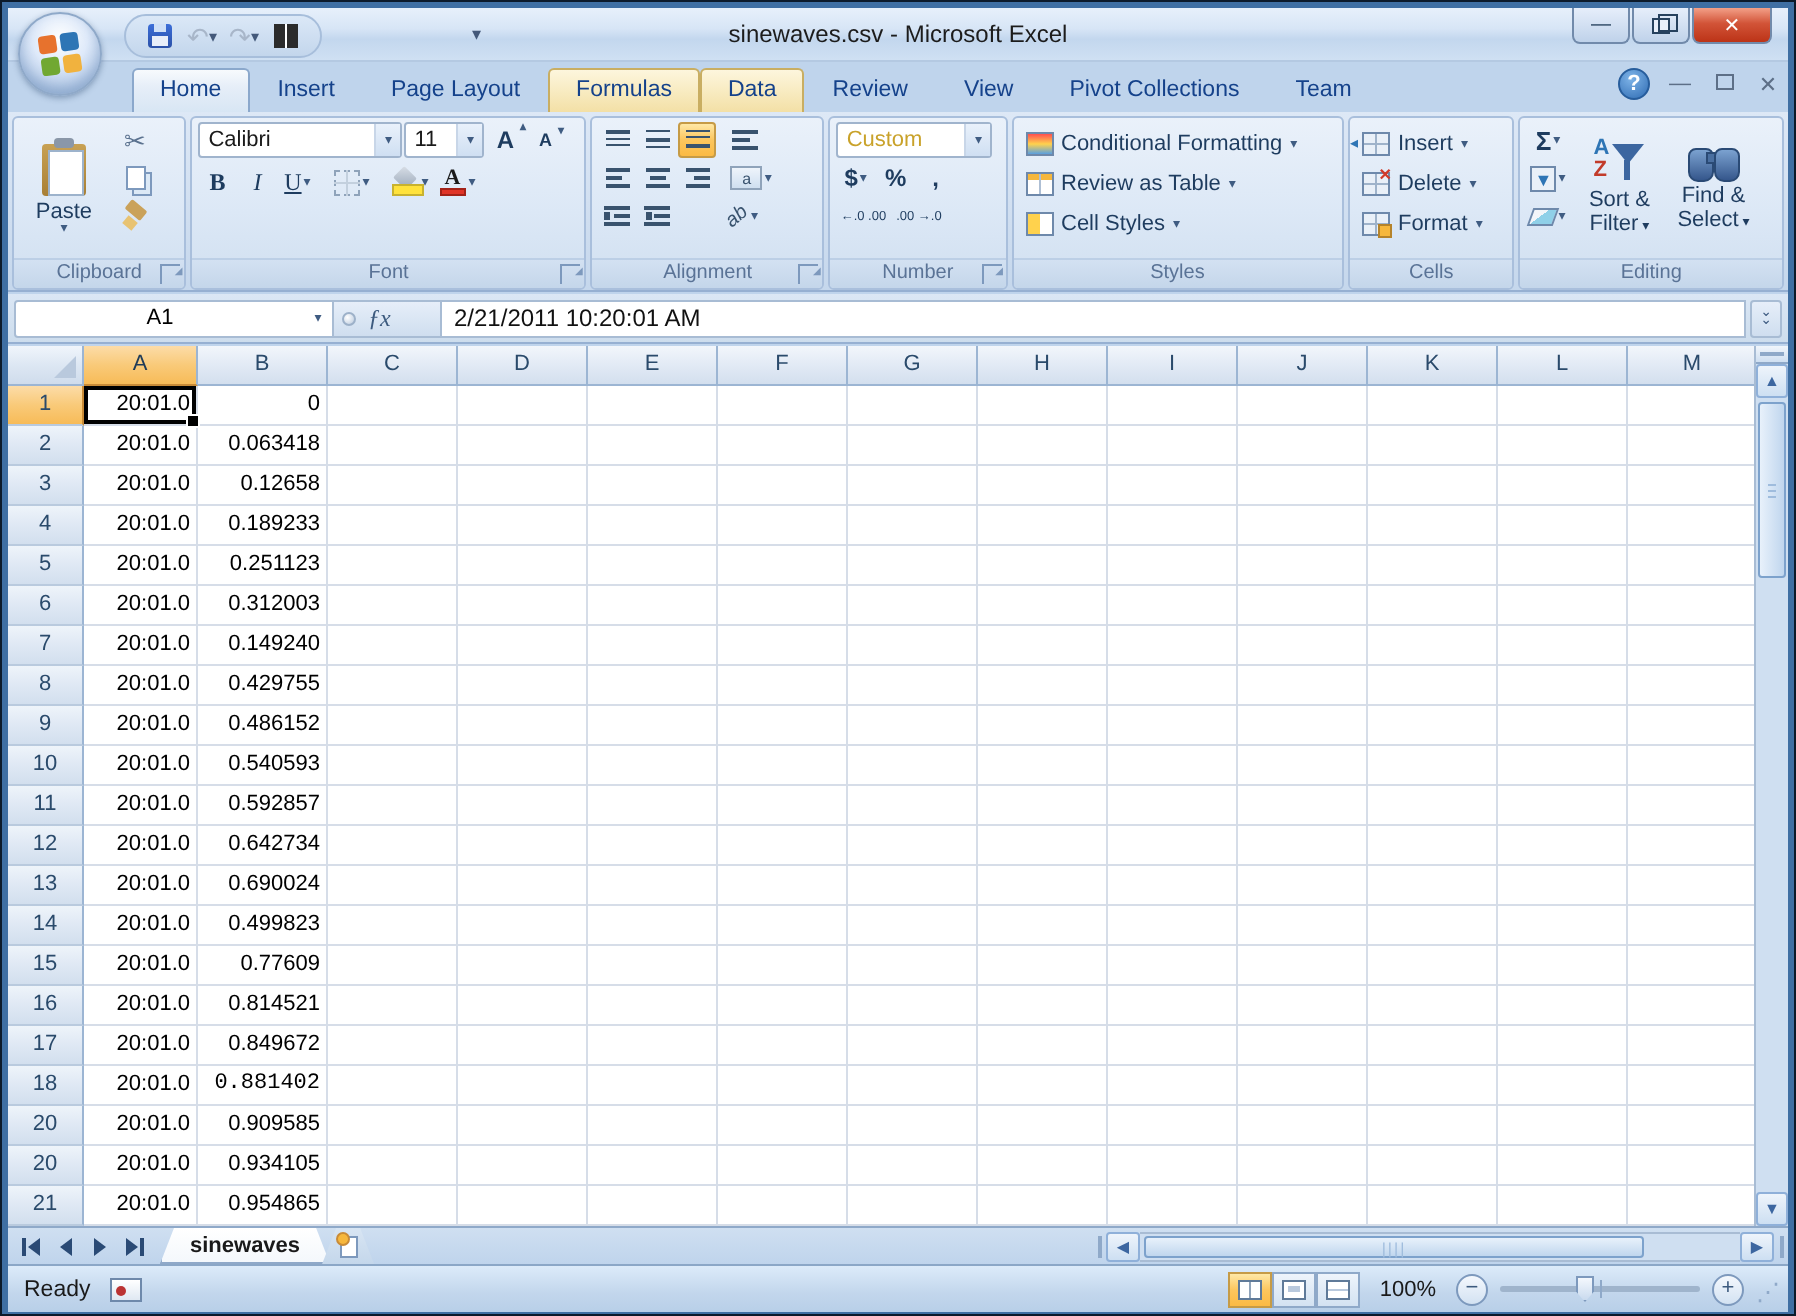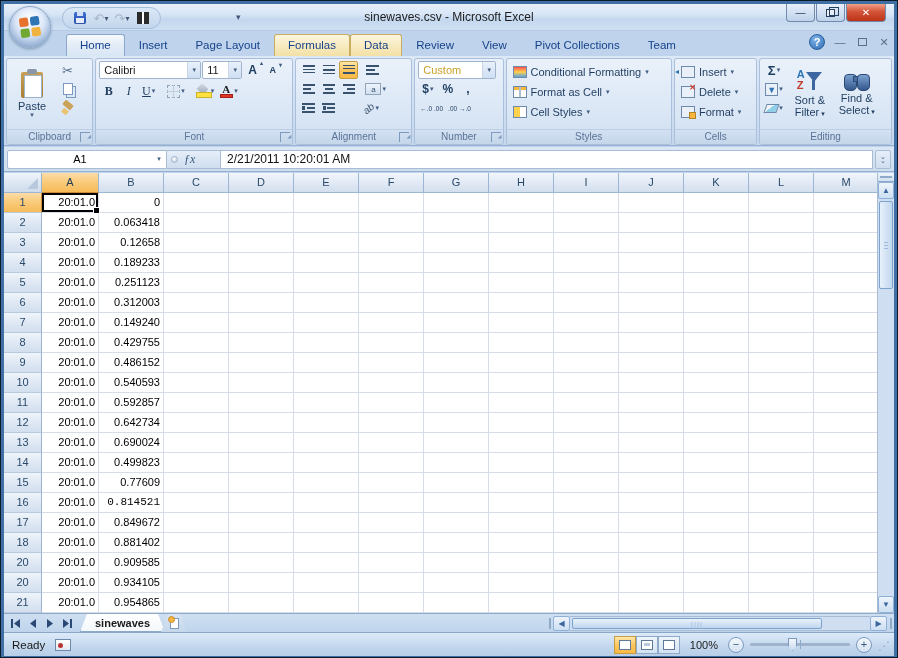--- a/index.html
+++ b/index.html
@@ -504,21 +504,21 @@
     </div>
 
     <div class="grp" style="width:168px">
       <div class="grp-body rowset" style="padding-top:3px;">
         <div class="srow">
             <span class="mini-cf"></span>
             <span>Conditional Formatting</span>
           </div>
         <div class="srow">
             <span class="mini-table"></span>
-            <span>Format as Cell</span>
+            <span>Review as Table</span>
           </div>
         <div class="srow">
             <span class="mini-cs"></span>
             <span>Cell Styles</span>
           </div>
       </div>
       <div class="grp-label"><span>Styles</span></div>
     </div>
 
     <div class="grp" style="width:84px">
@@ -841,21 +841,21 @@
           <div class="cell" style="width: 65px;"></div>
           <div class="cell" style="width: 65px;"></div>
           <div class="cell" style="width: 65px;"></div>
           <div class="cell" style="width: 65px;"></div>
           <div class="cell" style="width: 65px;"></div>
           <div class="cell" style="width: 65px;"></div>
         </div>
         <div class="grow-line">
           <div class="rh">16</div>
           <div class="cell" style="width: 57px;">20:01.0</div>
-          <div class="cell" style="width: 65px; font-family: Liberation Mono, monospace;">0.814521</div>
+          <div class="cell" style="width: 65px;">0.814521</div>
           <div class="cell" style="width: 65px;"></div>
           <div class="cell" style="width: 65px;"></div>
           <div class="cell" style="width: 65px;"></div>
           <div class="cell" style="width: 65px;"></div>
           <div class="cell" style="width: 65px;"></div>
           <div class="cell" style="width: 65px;"></div>
           <div class="cell" style="width: 65px;"></div>
           <div class="cell" style="width: 65px;"></div>
           <div class="cell" style="width: 65px;"></div>
           <div class="cell" style="width: 65px;"></div>
@@ -873,21 +873,21 @@
           <div class="cell" style="width: 65px;"></div>
           <div class="cell" style="width: 65px;"></div>
           <div class="cell" style="width: 65px;"></div>
           <div class="cell" style="width: 65px;"></div>
           <div class="cell" style="width: 65px;"></div>
           <div class="cell" style="width: 65px;"></div>
         </div>
         <div class="grow-line">
           <div class="rh">18</div>
           <div class="cell" style="width: 57px;">20:01.0</div>
-          <div class="cell" style="width: 65px;">0.881402</div>
+          <div class="cell" style="width: 65px; font-family: Liberation Mono, monospace;">0.881402</div>
           <div class="cell" style="width: 65px;"></div>
           <div class="cell" style="width: 65px;"></div>
           <div class="cell" style="width: 65px;"></div>
           <div class="cell" style="width: 65px;"></div>
           <div class="cell" style="width: 65px;"></div>
           <div class="cell" style="width: 65px;"></div>
           <div class="cell" style="width: 65px;"></div>
           <div class="cell" style="width: 65px;"></div>
           <div class="cell" style="width: 65px;"></div>
           <div class="cell" style="width: 65px;"></div>

